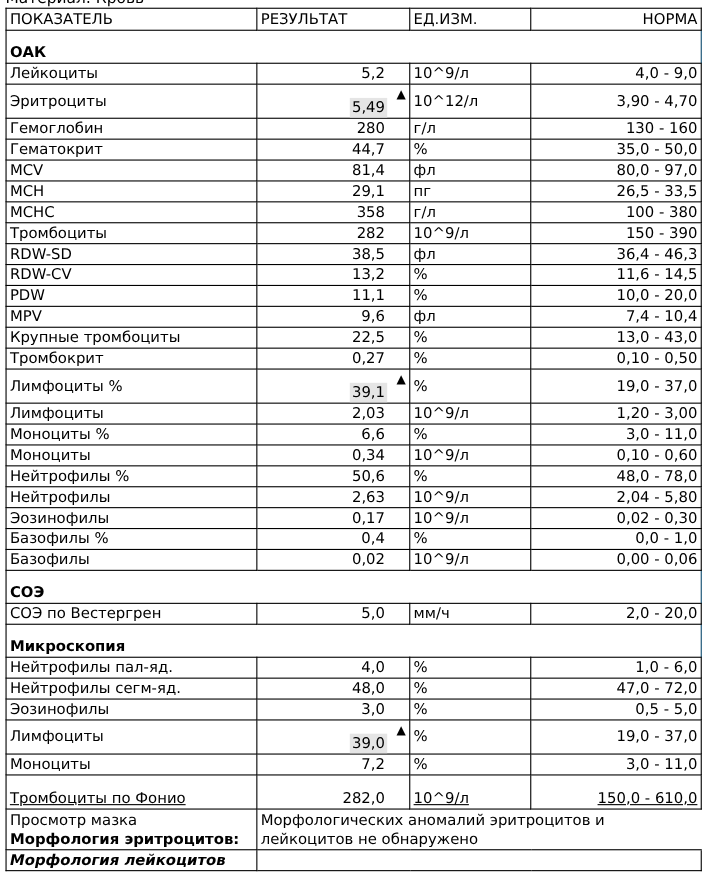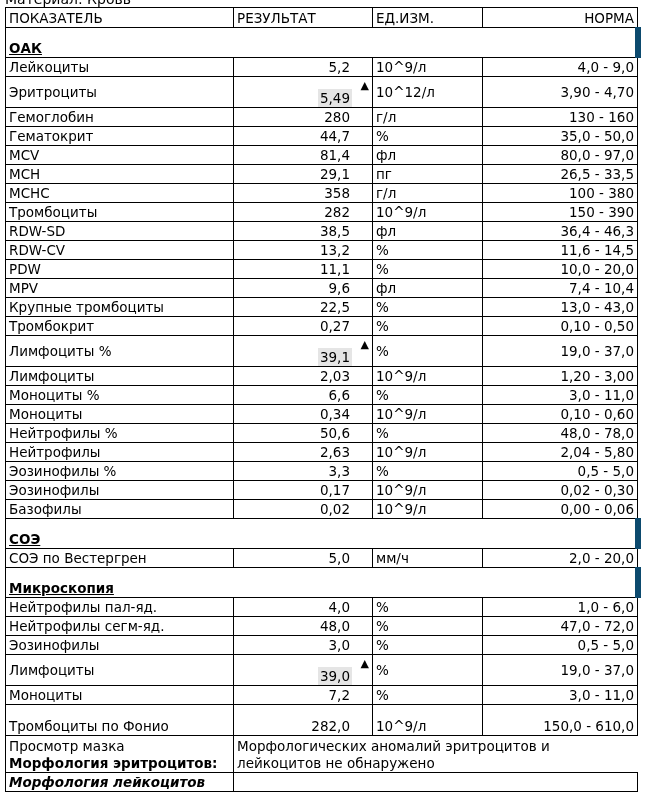--- a/index.html
+++ b/index.html
@@ -8,22 +8,22 @@
   .material { position:absolute; left:5px; top:-9px; font-size:14px; white-space:nowrap; }
   table { position:absolute; left:5px; top:7px; border-collapse:collapse; table-layout:fixed; width:632px; }
   col.c1 { width:228px; } col.c2 { width:139px; } col.c3 { width:110px; } col.c4 { width:155px; }
   td { border:1px solid #000; padding:0 3px; height:18px; line-height:18px; white-space:nowrap; overflow:hidden; }
   tr.hdr td { height:19px; }
   .r { text-align:right; }
   .val { display:inline-block; padding:0 2px; }
   .res { position:relative; padding-right:20px; }
   .flag { position:absolute; right:3px; top:0; font-size:11px; }
   .hi { background:#e5e5e5;margin-top:12px; }
-  tr.section td { height:29px; vertical-align:bottom; font-weight:bold; border-left:1px solid #000; border-right:6px solid #0c4a6e; line-height:18px; padding-bottom:0;text-decoration:underline; }
-  tr.tall td { height:30px; vertical-align:bottom; }
+  tr.section td { height:29px; vertical-align:bottom; font-weight:bold; border-left:1px solid #000; border-right:1px solid #0c4a6e; line-height:18px; padding-bottom:0; }
+  tr.tall td { height:30px; vertical-align:bottom;text-decoration:underline; }
   tr.smear td { height:36px; vertical-align:bottom; line-height:17px; white-space:normal; }
   tr.foot td { height:18px; }
 </style>
 </head>
 <body>
 
 <div class="material">Материал: Кровь</div>
 
 <table>
   <colgroup>
@@ -156,30 +156,30 @@
         <td>%</td>
         <td class="r">48,0 - 78,0</td>
       </tr>
       <tr>
         <td>Нейтрофилы</td>
         <td class="r res"><span class="val">2,63</span></td>
         <td>10^9/л</td>
         <td class="r">2,04 - 5,80</td>
       </tr>
       <tr>
-        <td>Эозинофилы %</td>
-        <td class="r res"><span class="val">3,3</span></td>
-        <td>%</td>
-        <td class="r">0,5 - 5,0</td>
-      </tr>
-      <tr>
         <td>Эозинофилы</td>
         <td class="r res"><span class="val">0,17</span></td>
         <td>10^9/л</td>
         <td class="r">0,02 - 0,30</td>
+      </tr>
+      <tr>
+        <td>Базофилы %</td>
+        <td class="r res"><span class="val">0,4</span></td>
+        <td>%</td>
+        <td class="r">0,0 - 1,0</td>
       </tr>
       <tr>
         <td>Базофилы</td>
         <td class="r res"><span class="val">0,02</span></td>
         <td>10^9/л</td>
         <td class="r">0,00 - 0,06</td>
       </tr>
       <tr class="section">
         <td colspan="4">СОЭ</td>
       </tr>

